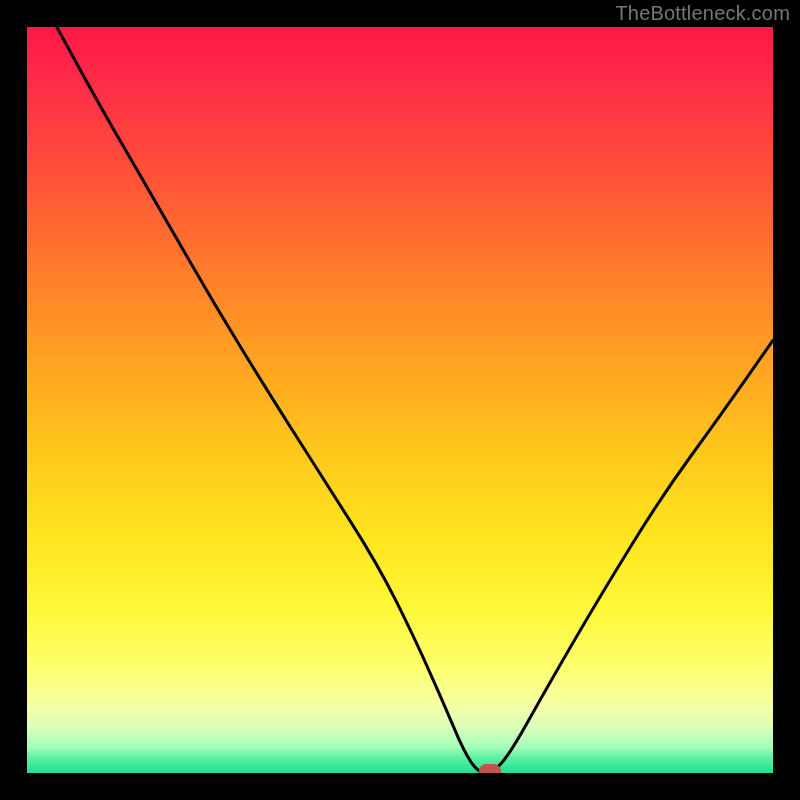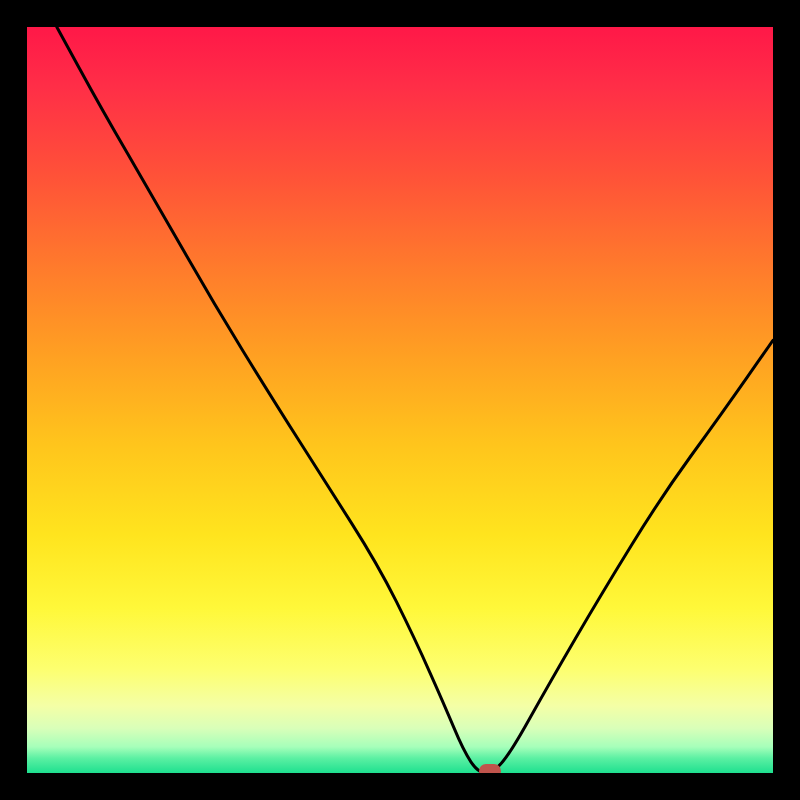--- a/index.html
+++ b/index.html
@@ -69,20 +69,21 @@
     border-radius: 8px;
     width: 22px;
     height: 14px;
   }
 </style>
 </head>
 <body>
 
 <div class="frame">
 
+  <div class="watermark">TheBottleneck.com</div>
 
   <div class="plot-box">
     <div class="gradient"></div>
 
     <svg class="curve" viewBox="0 0 746 746" preserveAspectRatio="none">
       <path id="curve-path" fill="none" stroke="#000" stroke-width="3" stroke-linecap="round" stroke-linejoin="round" d="M 29.8 0.0 Q 29.8 0.0 52.2 41.0 Q 74.6 82.1 100.7 126.8 Q 126.8 171.6 156.7 223.8 Q 186.5 276.0 216.3 324.5 Q 246.2 373.0 272.3 414.0 Q 298.4 455.1 324.5 496.1 Q 350.6 537.1 369.3 574.4 Q 387.9 611.7 402.8 645.3 Q 417.8 678.9 427.1 701.2 Q 436.4 723.6 443.9 734.8 Q 451.3 746.0 458.8 746.0 Q 466.3 746.0 475.6 734.8 Q 484.9 723.6 503.5 690.0 Q 522.2 656.5 548.3 611.7 Q 574.4 567.0 604.3 518.5 Q 634.1 470.0 663.9 429.0 Q 693.8 387.9 719.9 350.6 T 746.0 313.3"></path>
     </svg>
 
     <div class="marker" id="marker" style="left: 451.52px; top: 737px; background: rgb(192, 84, 76);"></div>
   </div>

